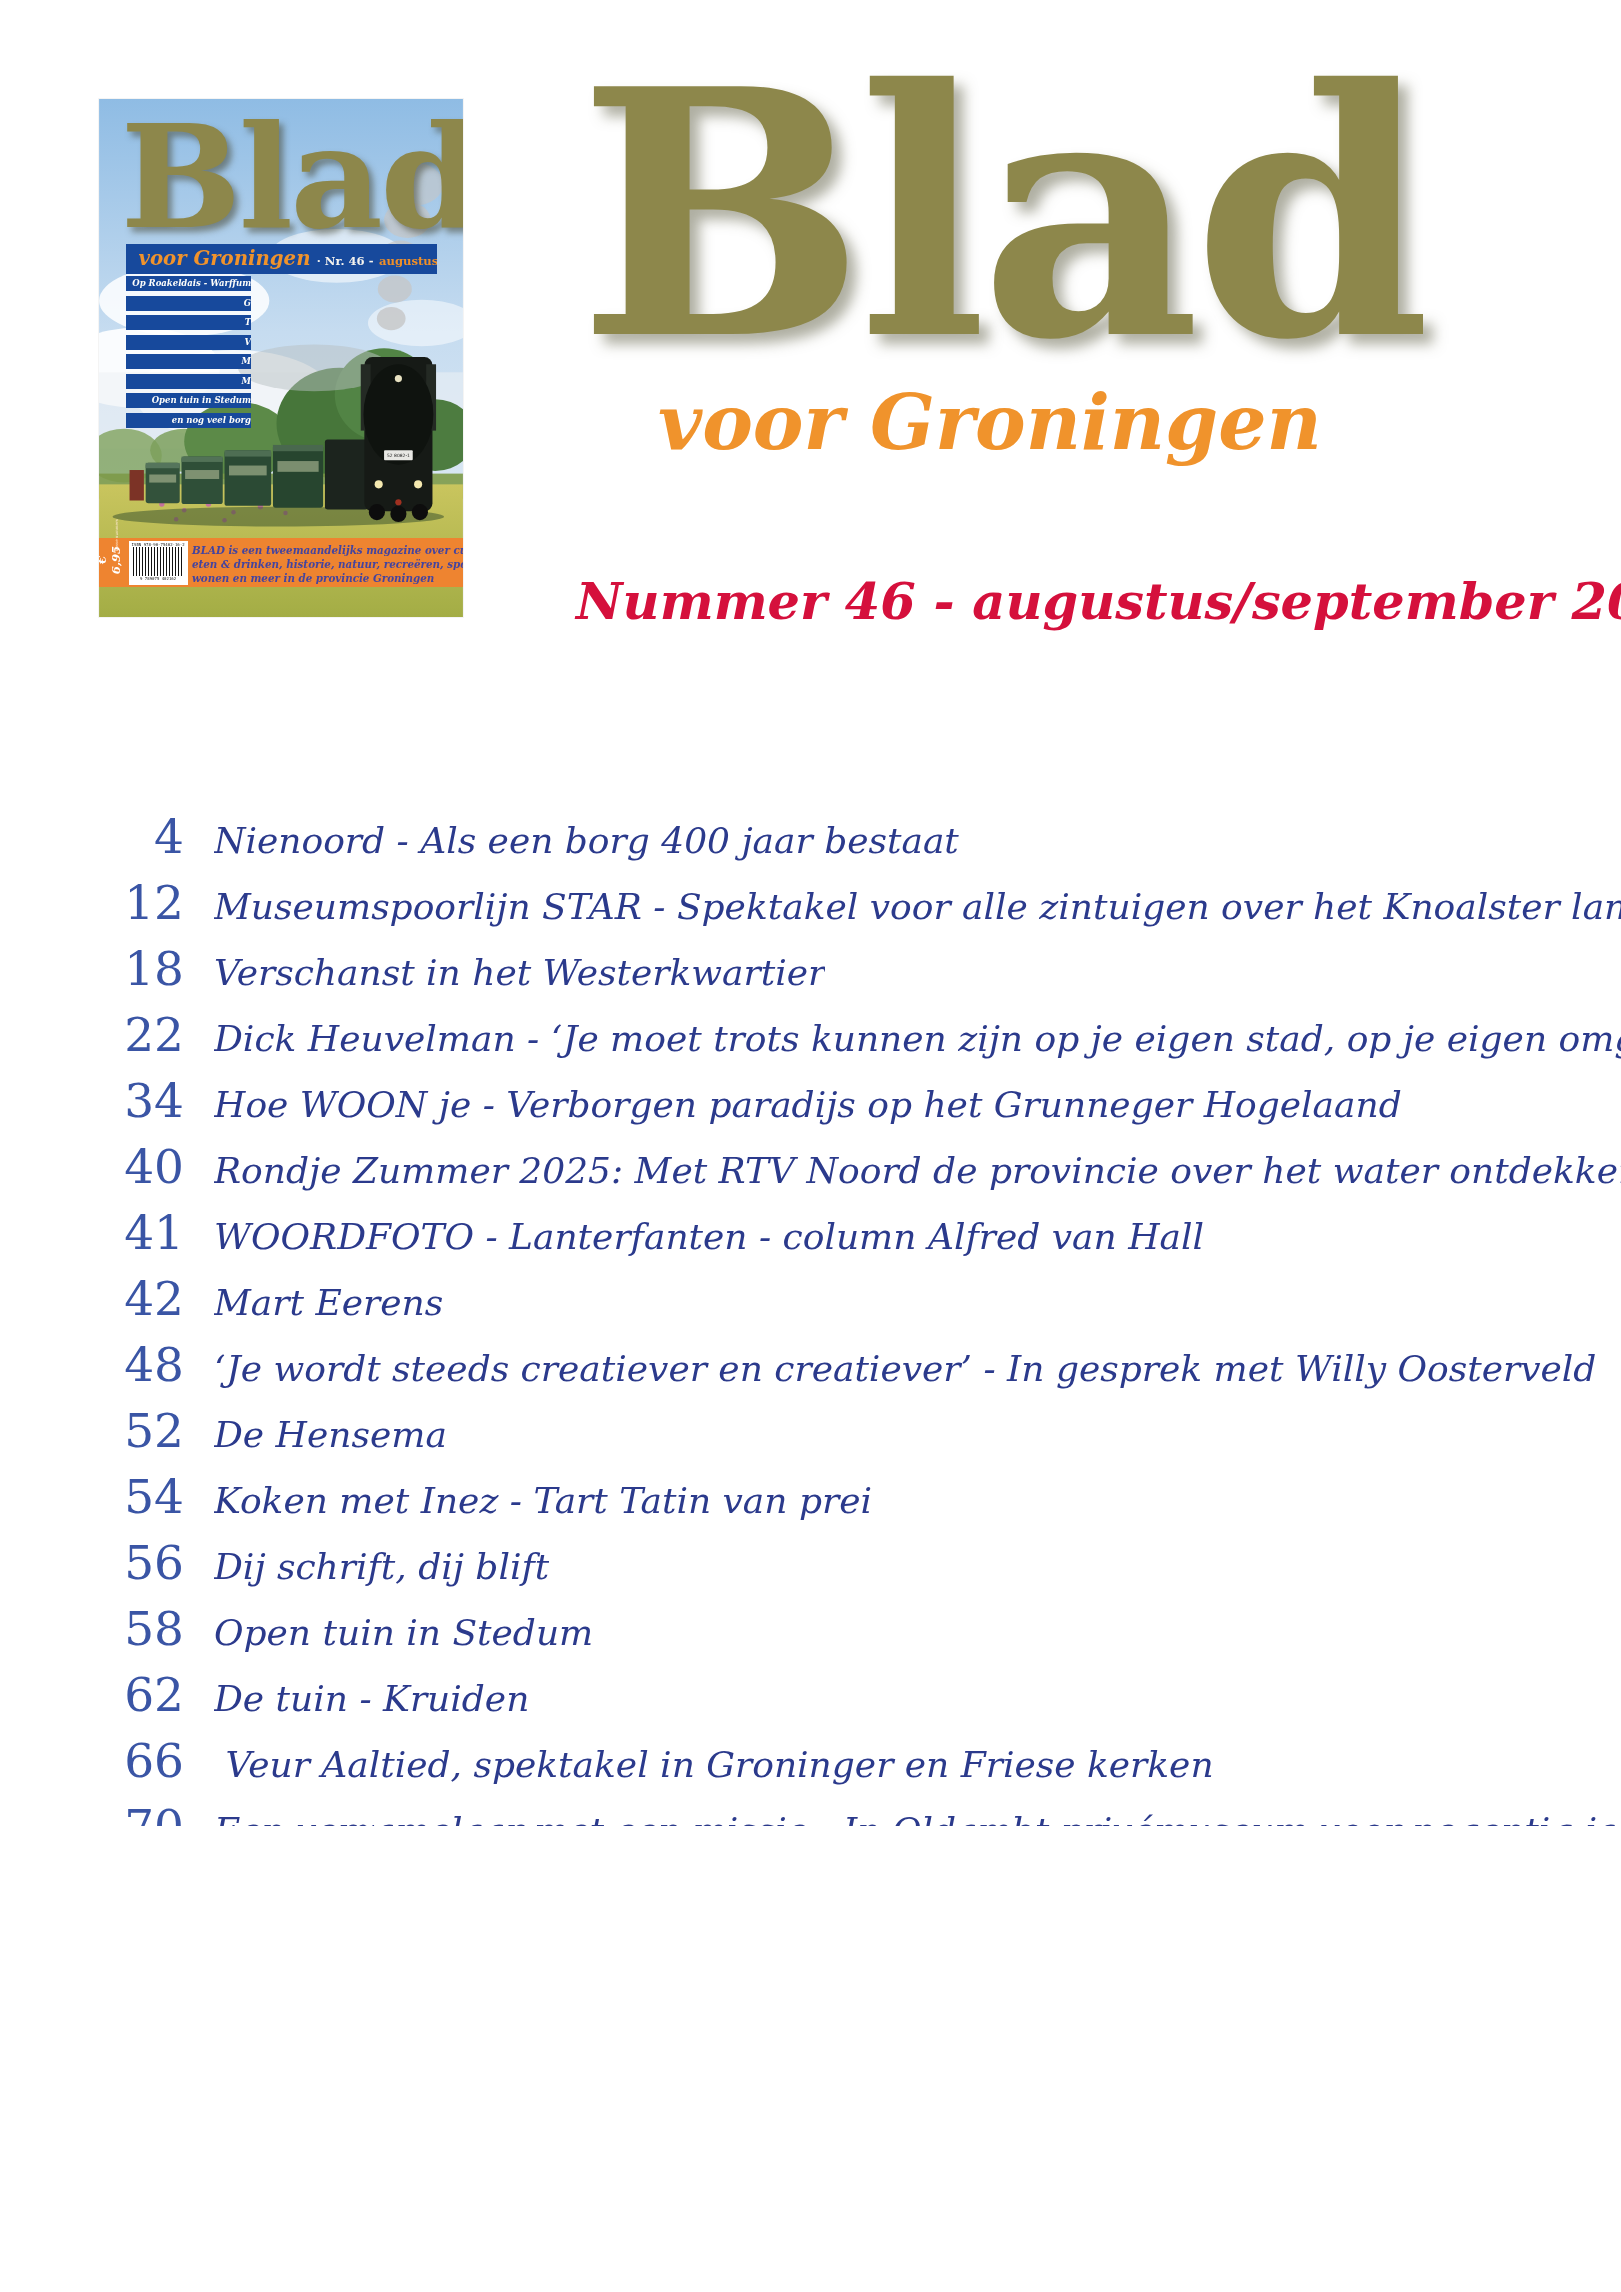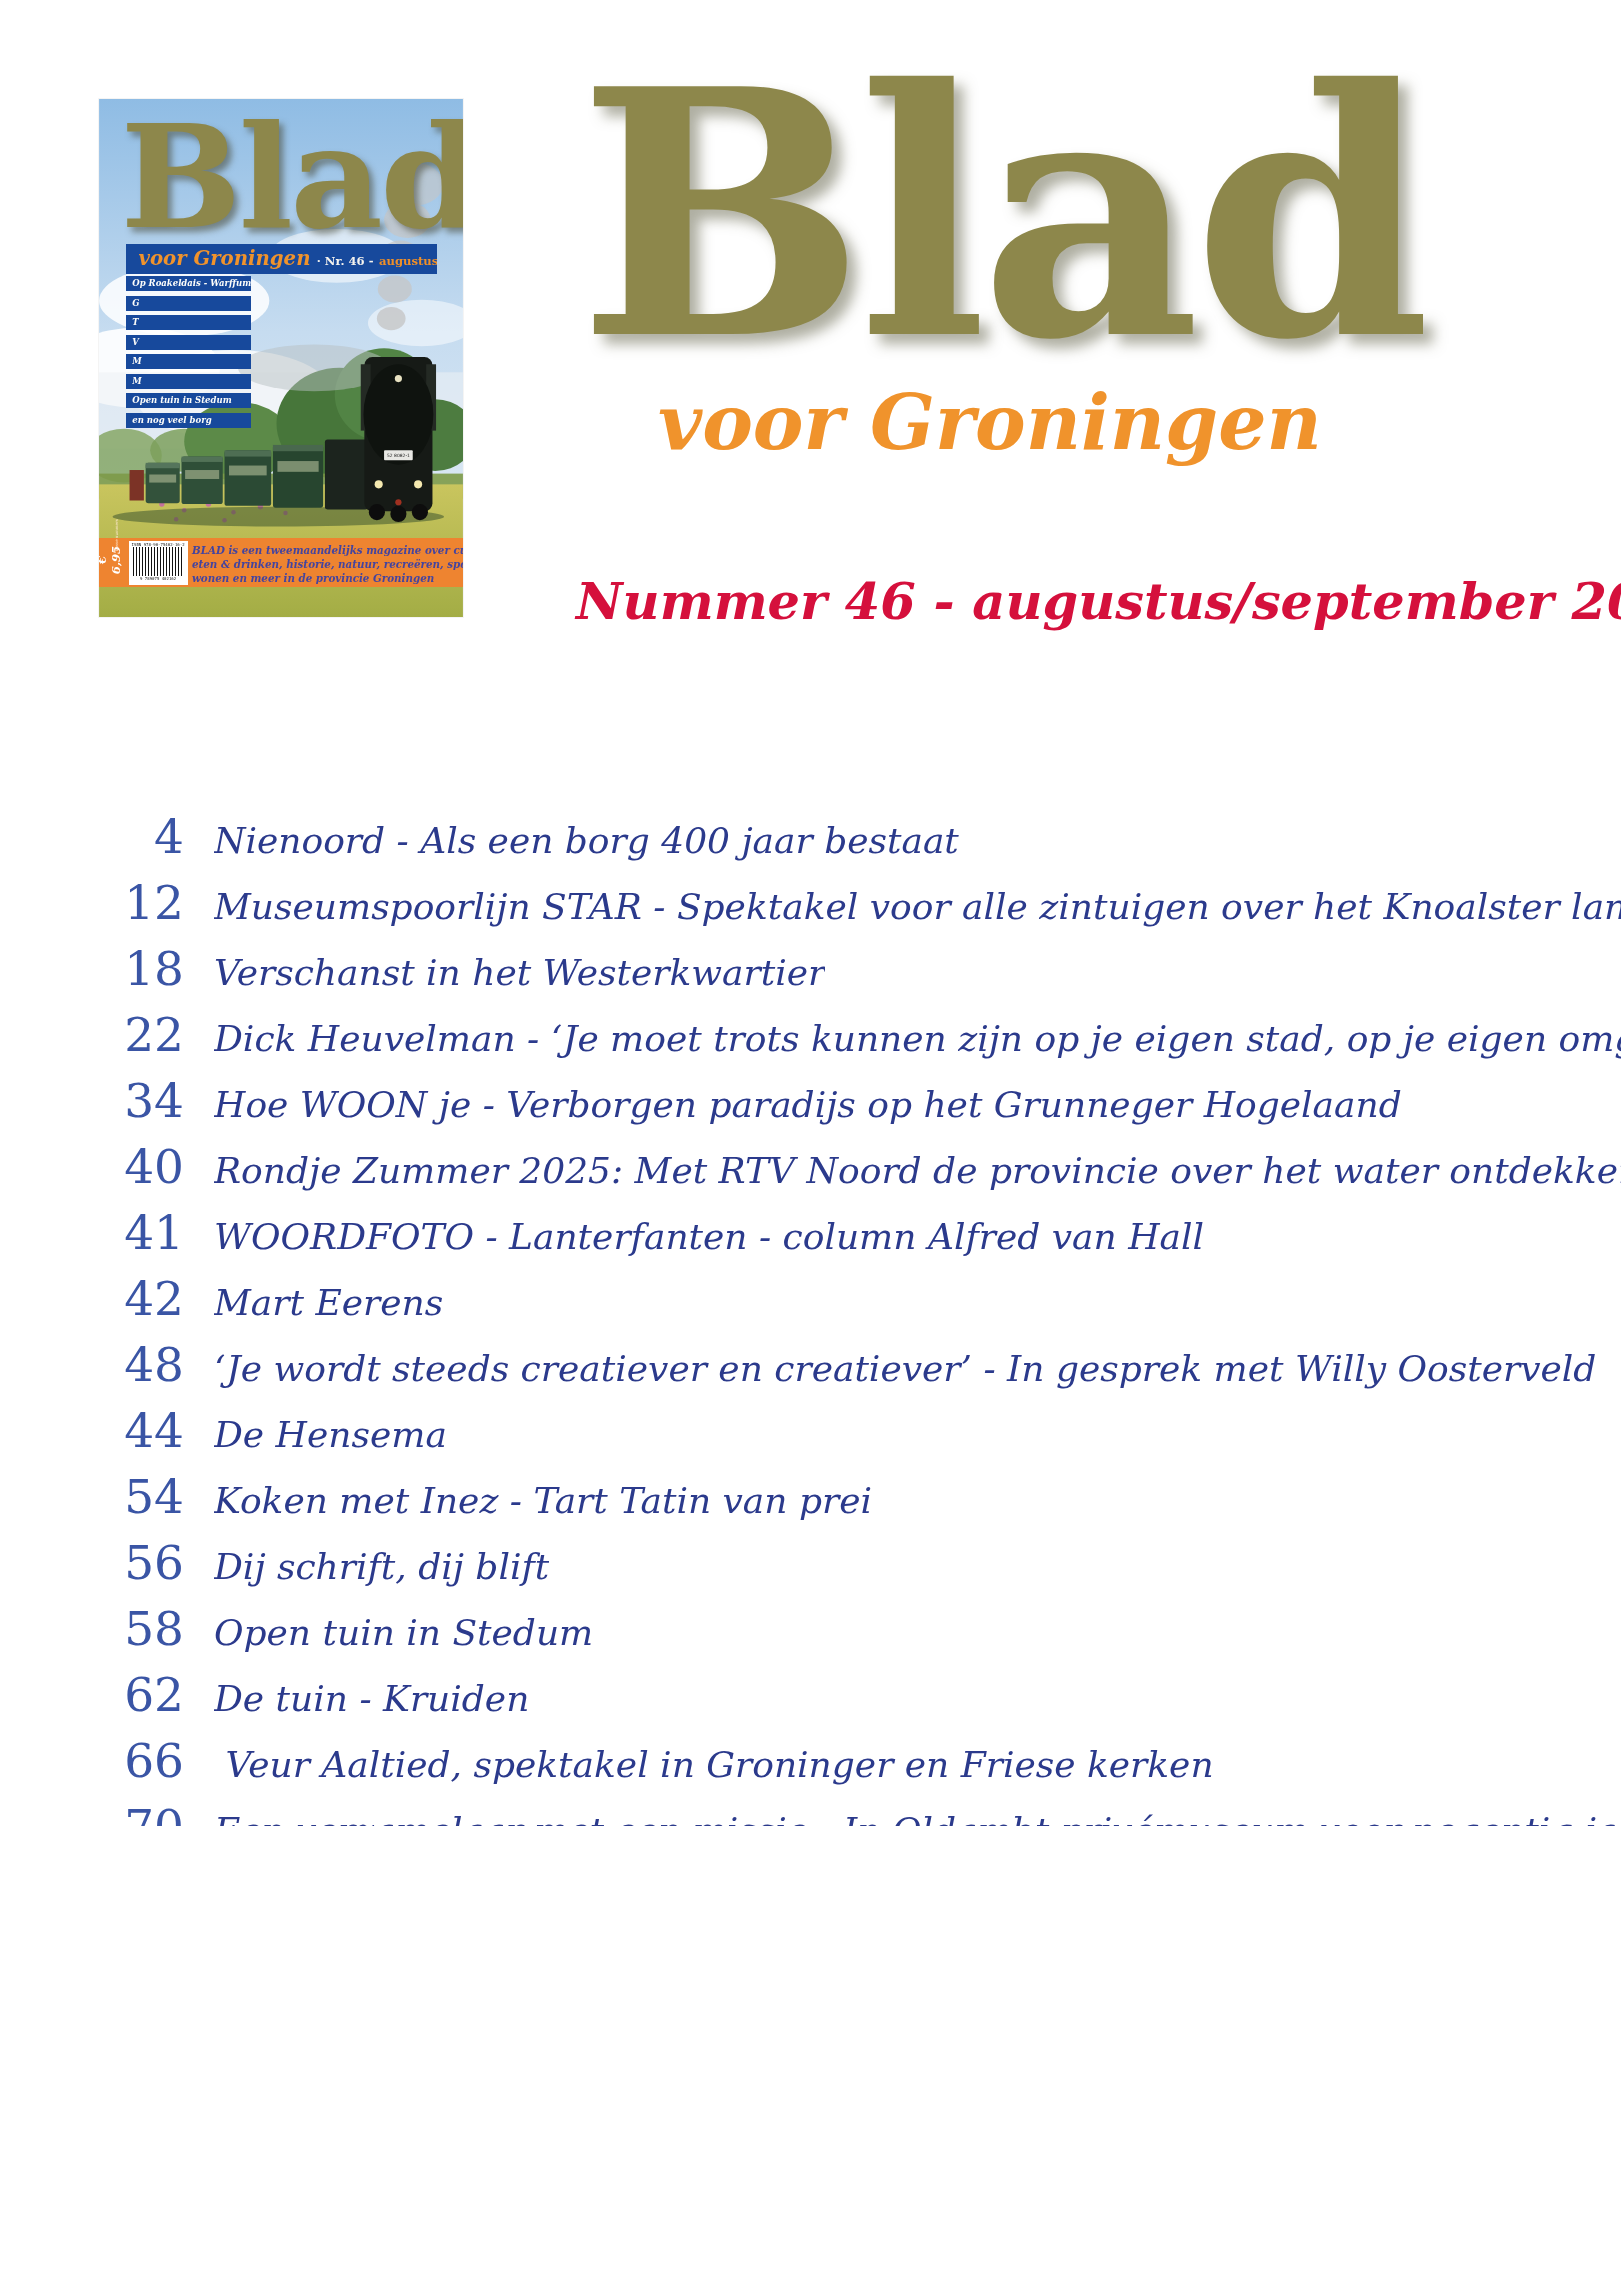--- a/index.html
+++ b/index.html
@@ -15,21 +15,21 @@
               text-shadow:4.5px 4.5px 6.3px rgba(70,70,50,.55);}
   .cover-banner{position:absolute;left:27px;top:145px;width:311px;height:30px;z-index:2;
                 background:#17499c;display:flex;align-items:baseline;padding-left:12.5px;
                 box-sizing:border-box;white-space:nowrap;overflow:hidden;}
   .banner-brand{font-size:19.7px;font-weight:700;font-style:italic;color:#f0932c;line-height:30px;}
   .banner-issue{font-size:11.6px;font-weight:700;color:#f5f3ee;margin-left:6.3px;}
   .banner-date{font-size:11.6px;font-weight:700;color:#ef8f28;margin-left:5.4px;}
   .cover-strips{position:absolute;left:27px;top:177px;z-index:2;}
   .cover-strip{width:125px;height:15px;background:#17499c;margin-bottom:4.5px;
                color:#fdfdfa;font-size:8.5px;font-weight:700;font-style:italic;
-               line-height:15px;padding-left:6.3px;box-sizing:border-box;white-space:nowrap;overflow:hidden;}
+               line-height:15px;padding-left:6.3px;box-sizing:border-box;white-space:nowrap;overflow:hidden;text-align:right;}
   .cover-footer{position:absolute;left:0;top:439px;width:364px;height:49px;z-index:3;background:#ee8430;}
   .price-tag{position:absolute;left:-8px;top:8px;width:36px;text-align:center;
              transform:rotate(-90deg);color:#ffffff;font-weight:700;font-style:italic;font-size:11.6px;}
   .price-note{position:absolute;left:15px;top:12.5px;transform:rotate(-90deg);transform-origin:left top;
               color:#ffe9d2;font-size:4px;white-space:nowrap;}
   .barcode-box{position:absolute;left:29.6px;top:2.7px;width:59px;height:44px;background:#ffffff;
                display:flex;flex-direction:column;align-items:center;box-sizing:border-box;padding:0.9px 2.7px;}
   .barcode-isbn{font-family:"DejaVu Sans Mono","Liberation Mono",monospace;font-size:4px;color:#222;white-space:nowrap;}
   .barcode-bars{width:50px;height:29px;margin-top:0.9px;
                 background:repeating-linear-gradient(90deg,#111 0 1.3px,#fff 1.3px 3px);}
@@ -246,21 +246,21 @@
         <div class="toc-num">42</div>
         <div class="toc-title">Mart Eerens</div>
       </div>
 
       <div class="toc-row">
         <div class="toc-num">48</div>
         <div class="toc-title">‘Je wordt steeds creatiever en creatiever’ - In gesprek met Willy Oosterveld</div>
       </div>
 
       <div class="toc-row">
-        <div class="toc-num">44</div>
+        <div class="toc-num">52</div>
         <div class="toc-title">De Hensema</div>
       </div>
 
       <div class="toc-row">
         <div class="toc-num">54</div>
         <div class="toc-title">Koken met Inez - Tart Tatin van prei</div>
       </div>
 
       <div class="toc-row">
         <div class="toc-num">56</div>

